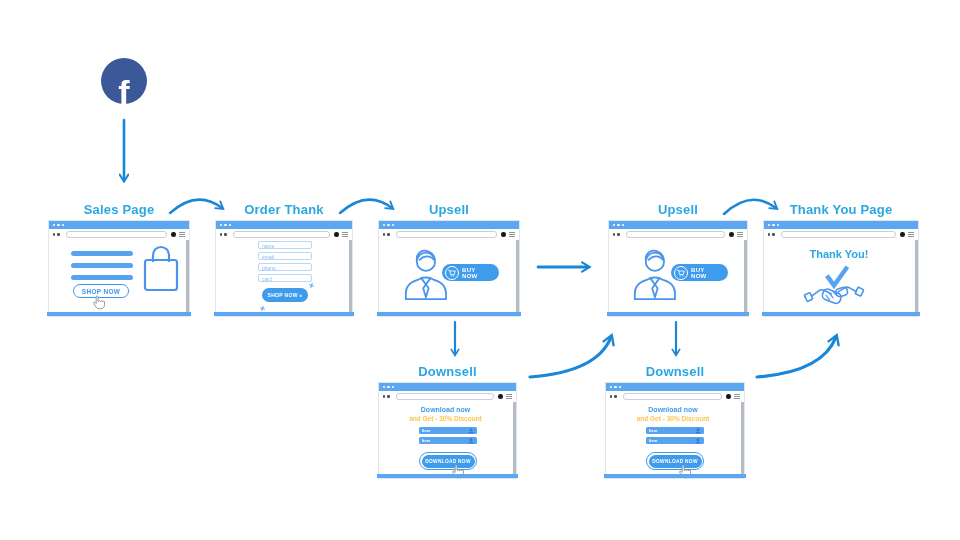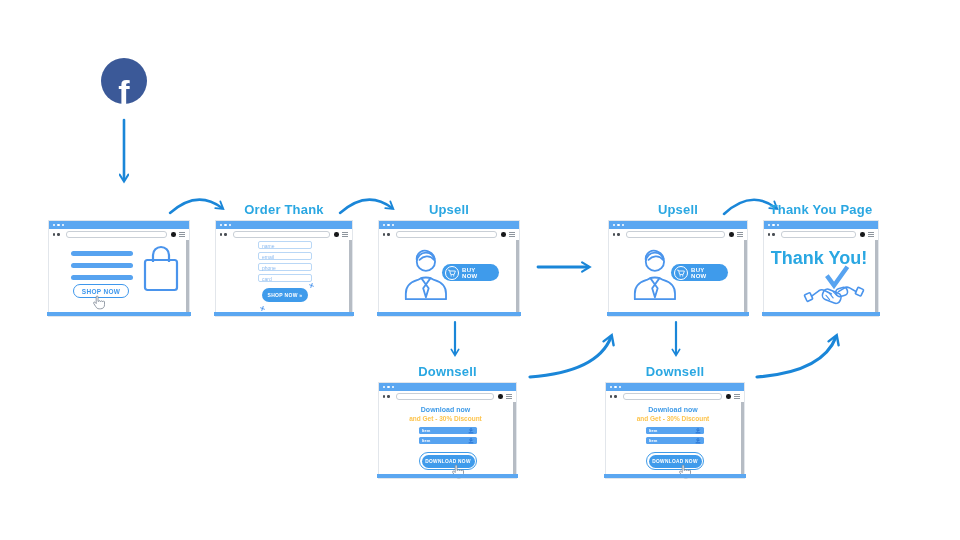--- a/index.html
+++ b/index.html
@@ -65,21 +65,21 @@
   .ds-sub{position:absolute;width:100%;text-align:center;font-weight:bold;font-size:6.5px;color:#fdc44d;}
   .ds-item{position:absolute;height:7px;background:#57a3f0;border-radius:1.5px;
       display:flex;align-items:center;justify-content:space-between;padding:0 3px;box-sizing:border-box;}
   .ds-item .itxt{color:#ffffff;font-size:4px;font-weight:bold;line-height:7px;}
   .dl-btn-ring{position:absolute;border:1.5px solid #3f9be8;border-radius:10px;background:#fff;
       padding:1.5px;box-sizing:border-box;}
   .dl-btn{width:100%;height:100%;background:#3f9beb;border-radius:8px;color:#fff;
       font-size:4.8px;font-weight:bold;display:flex;align-items:center;justify-content:center;letter-spacing:.3px;}
 
   
-  .ty-msg{position:absolute;width:100%;text-align:center;font-size:18px;font-weight:bold;color:#2aa7e2;}
+  .ty-msg{position:absolute;width:100%;text-align:center;font-size:11px;font-weight:bold;color:#2aa7e2;}
 </style>
 </head>
 <body>
 
 <div class="stage">
 
   <div class="fb">
     <span>f</span>
   </div>
 
@@ -96,20 +96,21 @@
       <path d="M538,267 H588" stroke-width="2.8" marker-end="url(#chev)"></path>
       <path d="M455,322 V354" stroke-width="2.2" marker-end="url(#chev)"></path>
       <path d="M676,322 V354" stroke-width="2.2" marker-end="url(#chev)"></path>
       <path d="M530,377 C570,374 601,363 611,337" stroke-width="3.2" marker-end="url(#chev)"></path>
       <path d="M757,377 C796,374 826,363 836,337" stroke-width="3.2" marker-end="url(#chev)"></path>
       <path d="M724,214 Q751,189 776,208" stroke-width="2.5" marker-end="url(#chev)"></path>
     </g>
   </svg>
 
   <div class="page" style="left:48px;top:220px;width:142px;height:97px;">
+    <div class="page-title">Sales Page</div>
     <div class="frame">
       <div class="bar-top">
         <i></i>
           <i></i>
           <i></i>
       </div>
       <div class="bar-addr">
         <span class="navdot"></span>
         <span class="navdot"></span>
         <span class="addrfield"></span>
@@ -254,21 +255,21 @@
             </svg>
           </span>
           <span class="lbl">BUY NOW</span>
         </div>
       </div>
       <div class="scrollbar"></div>
       <div class="bar-bottom"></div>
     </div>
   </div>
 
-  <div class="page" style="left:763px;top:220px;width:116px;height:97px;">
+  <div class="page" style="left:763px;top:220px;width:156px;height:97px;">
     <div class="page-title">Thank You Page</div>
     <div class="frame">
       <div class="bar-top">
         <i></i>
           <i></i>
           <i></i>
       </div>
       <div class="bar-addr">
         <span class="navdot"></span>
         <span class="navdot"></span>

